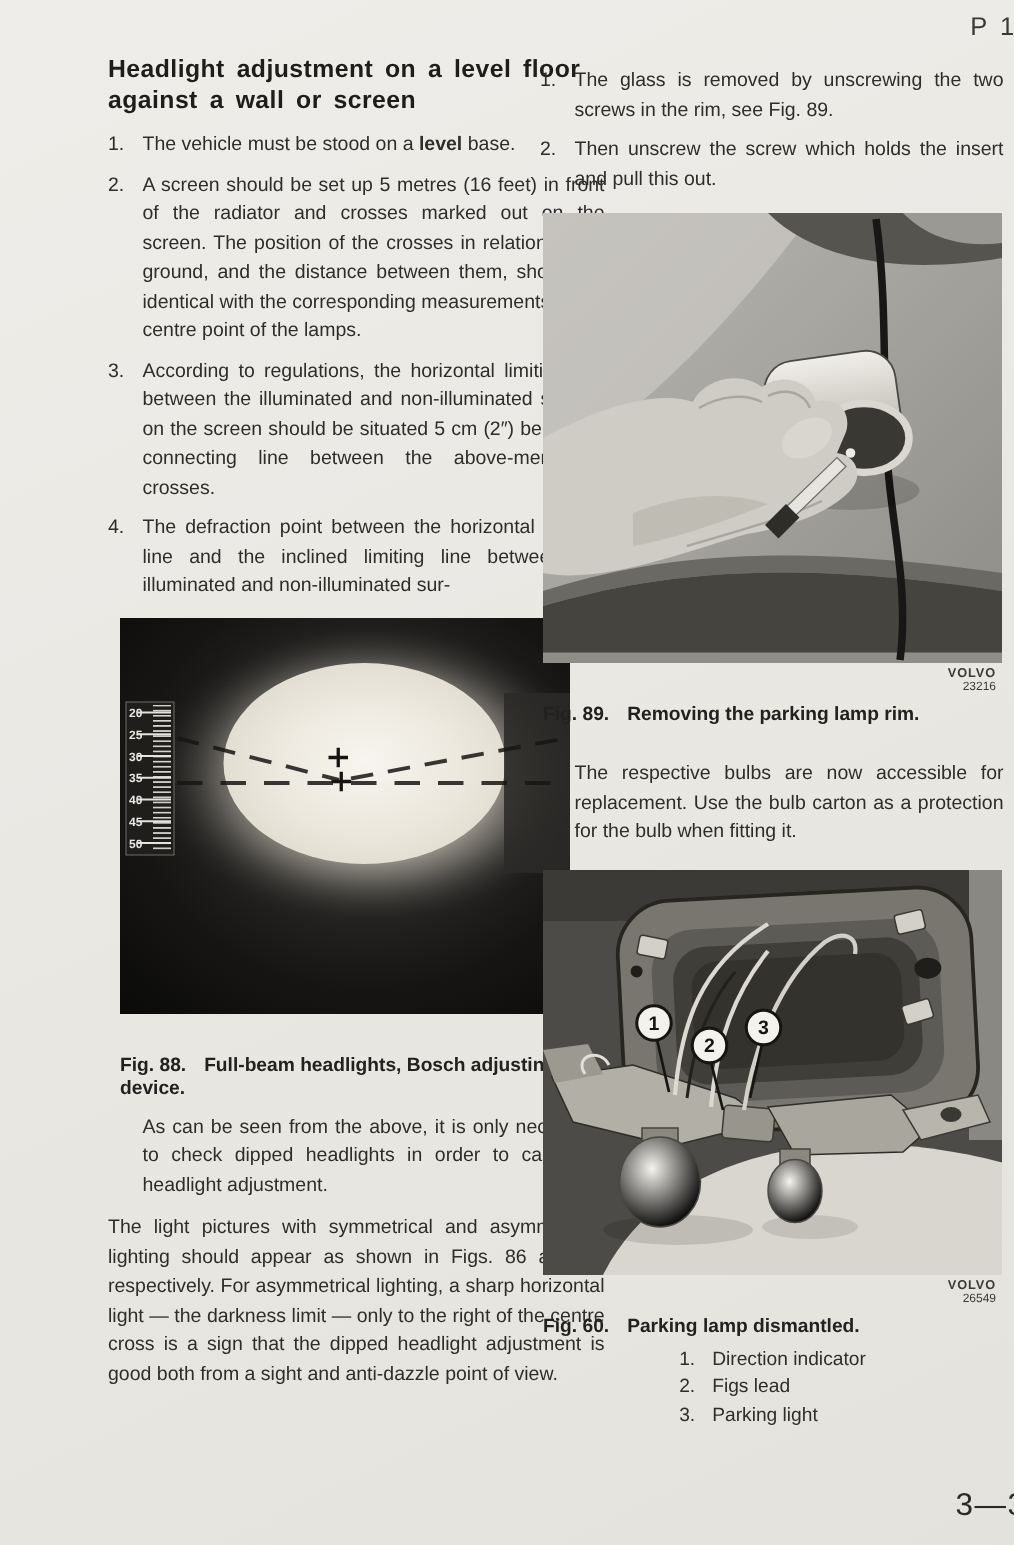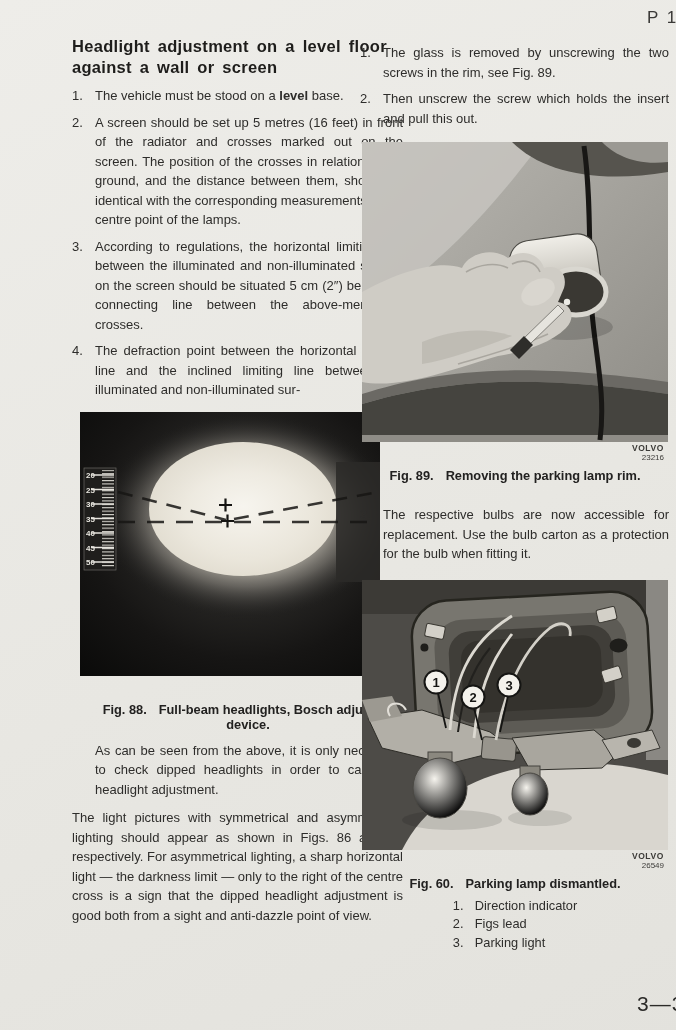--- a/index.html
+++ b/index.html
@@ -17,21 +17,21 @@
   .li .mk{flex:none;width:23px;font-size:13px;line-height:19.5px;}
   .li .tx{flex:1;font-size:13px;line-height:19.5px;text-align:justify;}
   .para{font-size:13px;line-height:19.5px;text-align:justify;margin:9px 0;}
   .para.indent{margin-left:23px;}
   figure{margin:0;}
   .fig88-wrap{margin:12px 0 0 8px;width:336px;}
   .fig89-wrap{margin:14px 0 0 2px;width:306px;}
   .fig90-wrap{margin:16px 0 0 2px;width:306px;}
   .credit{text-align:right;font-size:8px;line-height:9px;color:#3c3b38;margin:2px 4px 0 0;}
   .credit .brand{font-weight:bold;font-size:8.5px;letter-spacing:.6px;}
-  .figcap{text-align:center;font-weight:bold;font-size:12.8px;color:#222120;margin-top:6px;}
+  .figcap{font-weight:bold;font-size:12.8px;color:#222120;margin-top:6px;}
   .figcap .cap-label{margin-right:12px;}
   .legend{width:max-content;margin:6px auto 0 auto;font-size:12.8px;line-height:18.5px;color:#2e2d2b;}
   .legend .lrow{display:flex;}
   .legend .lnum{width:22px;}
   svg{display:block;}
 </style>
 </head>
 <body>
 
 <div class="page">

